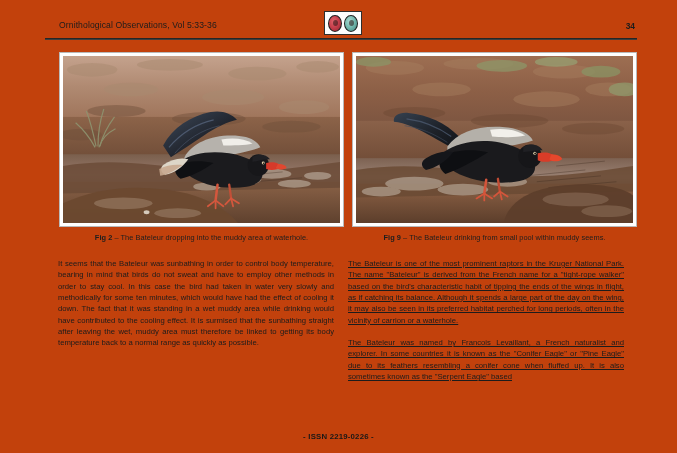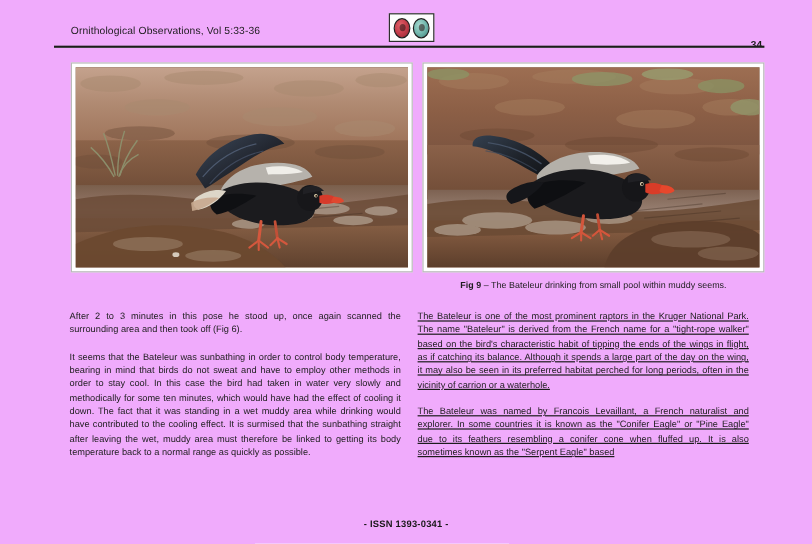--- a/index.html
+++ b/index.html
@@ -14,21 +14,21 @@
     font-family: "Liberation Sans", sans-serif;
     color: #1a1a1a;
     -webkit-font-smoothing: antialiased;
   }
 
   .page {
     position: absolute;
     left: 0; top: 0;
     width: 677px;
     height: 453px;
-    background: #f0abfc;
+    background: #c2410c;
   }
 
   
   .page-header {
     position: absolute;
     left: 45px;
     top: 18px;
     width: 592px;
     height: 20px;
   }
@@ -37,21 +37,21 @@
     left: 14px;
     top: 2px;
     font-size: 8.6px;
     letter-spacing: 0.1px;
     color: #1c1c1c;
     white-space: nowrap;
   }
   .header-pageno {
     position: absolute;
     right: 2px;
-    top: 14px;
+    top: 3px;
     font-size: 8.4px;
     font-weight: bold;
     color: #1c1c1c;
   }
 
   .journal-logo {
     position: absolute;
     left: 279px;
     top: -7px;
     width: 38px;
@@ -309,20 +309,23 @@
                 <path d="M60 84 L60 92"></path>
                 <path d="M60 84 L68 90"></path>
                 <path d="M76 82 L70 88"></path>
                 <path d="M76 82 L78 90"></path>
                 <path d="M76 82 L84 87"></path>
               </g>
             </g>
           </svg>
         </div>
       </div>
+      <div class="fig-caption">
+        <b>Fig 2</b><span> – </span><span>The Bateleur dropping into the muddy area of waterhole.</span>
+      </div>
     </div>
 
     <div class="figure-block right">
       <div class="photo-frame">
         <div class="photo">
           <svg viewBox="0 0 285 170" preserveAspectRatio="none" aria-hidden="true">
             <defs>
               <linearGradient id="g3soilTop" x1="0" y1="0" x2="0" y2="1">
                 <stop offset="0%" stop-color="#9d6e52"></stop>
                 <stop offset="50%" stop-color="#8c5f46"></stop>
@@ -435,26 +438,25 @@
       <div class="fig-caption">
         <b>Fig 9</b><span> – </span><span>The Bateleur drinking from small pool within muddy seems.</span>
       </div>
     </div>
 
   </div>
 
   <div class="columns">
 
     <div class="col left">
-      <p>After 2 to 3 minutes in this pose he stood up, once again scanned the surrounding area and then took off (Fig 6).</p>
       <p>It seems that the Bateleur was sunbathing in order to control body temperature, bearing in mind that birds do not sweat and have to employ other methods in order to stay cool. In this case the bird had taken in water very slowly and methodically for some ten minutes, which would have had the effect of cooling it down. The fact that it was standing in a wet muddy area while drinking would have contributed to the cooling effect. It is surmised that the sunbathing straight after leaving the wet, muddy area must therefore be linked to getting its body temperature back to a normal range as quickly as possible.</p>
     </div>
 
     <div class="col right">
       <p>The Bateleur is one of the most prominent raptors in the Kruger National Park. The name "Bateleur" is derived from the French name for a "tight-rope walker" based on the bird's characteristic habit of tipping the ends of the wings in flight, as if catching its balance. Although it spends a large part of the day on the wing, it may also be seen in its preferred habitat perched for long periods, often in the vicinity of carrion or a waterhole.</p>
       <p>The Bateleur was named by Francois Levaillant, a French naturalist and explorer. In some countries it is known as the "Conifer Eagle" or "Pine Eagle" due to its feathers resembling a conifer cone when fluffed up. It is also sometimes known as the "Serpent Eagle" based</p>
     </div>
 
   </div>
 
-  <div class="page-footer">- ISSN 1393-0341 -</div>
+  <div class="page-footer">- ISSN 2219-0226 -</div>
 
 </div>
 
 </body></html>

